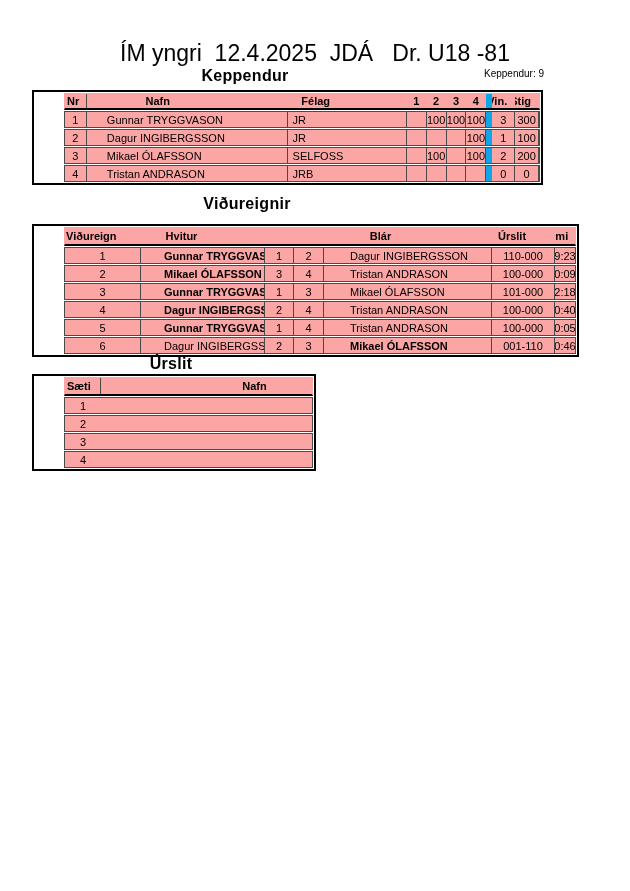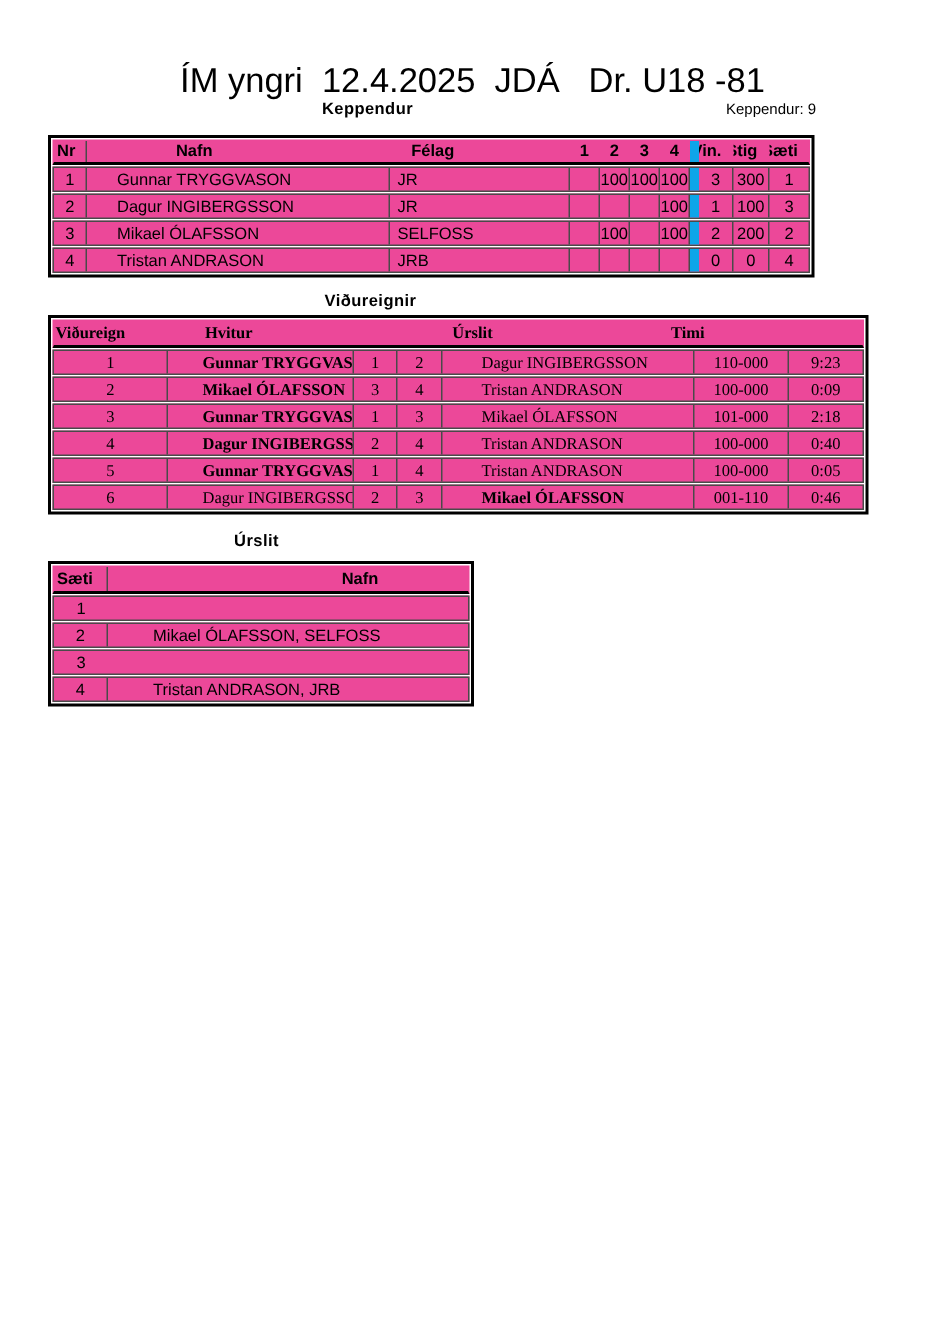--- a/index.html
+++ b/index.html
@@ -5,32 +5,32 @@
   html,body{margin:0;padding:0;}
   body{
     width:630px;height:891px;background:#ffffff;position:relative;
     font-family:"Liberation Sans", sans-serif;color:#000;
     -webkit-font-smoothing:none;
   }
   .abs{position:absolute;}
   #title{top:41px;left:6px;width:618px;text-align:center;
     font-size:23px;font-weight:normal;white-space:pre;line-height:24px;}
   #participants{left:484px;top:68px;font-size:10px;}
-  .tsub{font-weight:bold;font-size:11px;text-align:center;letter-spacing:0.3px;}
+  .tsub{font-weight:bold;font-size:16px;text-align:center;letter-spacing:0.3px;}
   #sub1{left:32px;top:67px;width:426px;}
   #sub2{left:32px;top:195px;width:430px;}
   #sub3{left:32px;top:355px;width:278px;}
 
   .tbl{position:absolute;border:2px solid #000;padding:1px;background:#fff;}
   #t1{left:32px;top:90px;width:505px;}
-  #t2{left:32px;top:210px;width:541px;font-family:Liberation Serif, serif;}
+  #t2{left:32px;top:224px;width:541px;}
   #t3{left:32px;top:374px;width:278px;}
 
   .trow{display:flex;align-items:stretch;height:17px;box-sizing:border-box;
-    border:1px solid #4a4a4a;margin-bottom:1px;background:#ec4899;}
+    border:1px solid #4a4a4a;margin-bottom:1px;background:#fca5a5;margin-left:29px;}
   .trow:last-child{margin-bottom:0;}
   .hdr{border-color:transparent;border-bottom:2px solid #000;height:19px;font-weight:bold;}
   #t1 .hdr{height:17px;}
   .hdr span{display:inline-block;}
 
   .c{box-sizing:border-box;display:flex;align-items:center;font-size:11px;
     overflow:hidden;white-space:nowrap;border-right:1px solid #4a4a4a;}
   .c:last-child{border-right:none;}
   .hdr .c{border-right-color:transparent;}
   .hdr .c.hdiv{border-right-color:#4a4a4a;}
@@ -146,20 +146,23 @@
 <div class="abs tsub" id="sub2">Viðureignir</div>
 
 <div class="tbl" id="t2">
   <div class="trow hdr">
     <div class="c w-vnr pl1">Viðureign</div>
     <div class="c center w-hname">
         <span class="sx-21">Hvitur</span>
       </div>
     <div class="c center w-sn"></div>
     <div class="c center w-sn2"></div>
+    <div class="c center w-bname">
+        <span class="sx-27">Blár</span>
+      </div>
     <div class="c center w-urslit">
         <span class="sx-11">Úrslit</span>
       </div>
     <div class="c center w-timi">
         <span class="sx-8">Timi</span>
       </div>
   </div>
 
   <div class="trow">
     <div class="c center w-vnr">1</div>
@@ -229,22 +232,20 @@
     <div class="c w-saeti3 pl2 hdiv">Sæti</div>
     <div class="c center w-nafn3">
         <span class="sx48">Nafn</span>
       </div>
   </div>
   <div class="trow">
     <div class="c center w-saeti3">1</div>
   </div>
   <div class="trow">
     <div class="c center w-saeti3">2</div>
-    <div class="c w-nafn3 pl30">Mikael ÓLAFSSON, SELFOSS</div>
   </div>
   <div class="trow">
     <div class="c center w-saeti3">3</div>
   </div>
   <div class="trow">
     <div class="c center w-saeti3">4</div>
-    <div class="c w-nafn3 pl30">Tristan ANDRASON, JRB</div>
   </div>
 </div>
 
 </body></html>

